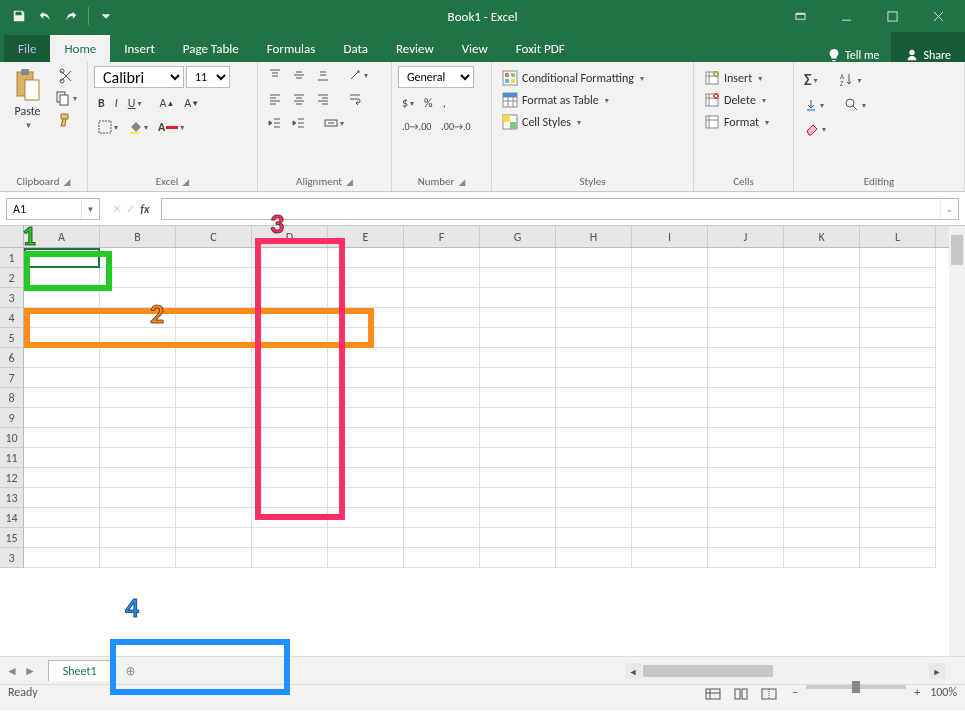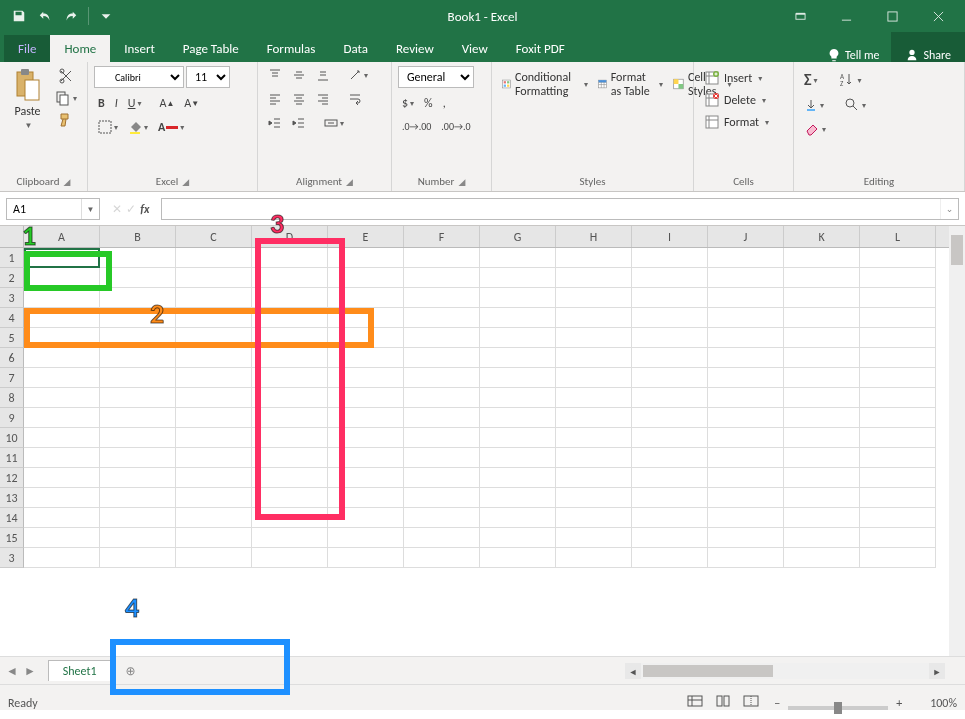--- a/index.html
+++ b/index.html
@@ -31,21 +31,21 @@
 .group-body { flex: 1; display: flex; padding: 4px 6px 0; gap: 2px; }
 .group-label { height: 18px; font-size: 11px; color: #666; text-align: center; display: flex; align-items:center; justify-content:center; gap:4px; padding-bottom:2px;}
 .group-label .dlg { font-size: 9px; color:#888;}
 .vstack { display: flex; flex-direction: column; gap: 2px; align-items:center;}
 .row { display: flex; gap: 2px; align-items: center; }
 .btn { padding: 2px 4px; display:flex; align-items:center; justify-content:center; color:#444;}
 .btn svg { fill:#555; }
 .dd { font-size: 8px; margin-left: 2px; color:#666;}
 .bigbtn { width: 44px; display:flex; flex-direction:column; align-items:center; gap:2px; padding:2px; }
 .bigbtn .lbl { font-size: 12px; color:#333; }
-select.font-name { width: 90px; height:22px; font-size:10px; border:1px solid #bbb; background:#fff; padding-left:16px;}
+select.font-name { width: 90px; height:22px; font-size:16px; border:1px solid #bbb; background:#fff; padding-left:4px;}
 select.font-size { width: 44px; height:22px; font-size:12px; border:1px solid #bbb; background:#fff; padding-left:4px;}
 .numfmt-sel { width:76px; height:22px; font-size:12px; border:1px solid #bbb; background:#fff; padding-left:4px;}
 .txtbtn { font-size:12px; color:#333; display:flex; align-items:center; gap:4px; padding:2px 4px;}
 .txtbtn svg { width:16px; height:16px; }
 
 
 .formulabar { height: 34px; display:flex; align-items:center; background:#fff; border-bottom:1px solid #c8c6c4; padding:4px 6px; gap:6px;}
 .namebox { width:94px; height:22px; border:1px solid #bbb; font-size:12px; padding-left:6px; display:flex; align-items:center; position:relative;}
 .namebox .dd-btn { position:absolute; right:0; top:0; width:18px; height:20px; border-left:1px solid #ddd; display:flex; align-items:center; justify-content:center;}
 .fx-btns { display:flex; gap:4px; align-items:center; color:#999; padding:0 6px; }
@@ -69,21 +69,21 @@
 .sheettabs { height:28px; background:#f3f2f1; border-top:1px solid #ddd; display:flex; align-items:center; padding:0 6px; position:relative;}
 .nav-arrows { display:flex; gap:6px; color:#888; padding-right:12px;}
 .sheet-tab { background:#fff; border:1px solid #bbb; border-bottom:none; padding:3px 14px; font-size:12px; color:#217346; position:relative; top:0;}
 .sheet-add { width:26px; height:22px; display:flex; align-items:center; justify-content:center; margin-left:6px; color:#888; border:1px solid transparent;}
 .hscroll { position:absolute; right:20px; width:320px; height:16px; top:6px; background:#f0f0f0;}
 .hscroll-track { position:relative; width:100%; height:100%; }
 .hscroll-btn { position:absolute; width:16px; height:16px; top:0; background:#e8e8e8; display:flex; align-items:center; justify-content:center; font-size:9px; color:#555;}
 .hscroll-thumb { position:absolute; left:18px; width:130px; top:2px; bottom:2px; background:#c8c6c4;}
 
 
-.statusbar { height:26px; background:#f3f2f1; border-top:1px solid #ddd; display:flex; align-items:flex-end; padding:0 8px; font-size:12px; color:#555;}
+.statusbar { height:26px; background:#f3f2f1; border-top:1px solid #ddd; display:flex; align-items:flex-start; padding:0 8px; font-size:12px; color:#555;}
 .statusbar .spacer { flex:1; }
 .view-btns { display:flex; gap:2px; }
 .view-btn { width:26px; height:18px; display:flex; align-items:center; justify-content:center;}
 .zoom-slider { width:100px; height:4px; background:#ccc; margin:0 8px; position:relative;}
 .zoom-slider .thumb { position:absolute; top:-4px; left:46px; width:8px; height:12px; background:#888;}
 
 
 .annot { position:absolute; pointer-events:none; }
 .annot-box { border-width:6px; border-style:solid; }
 .annot-label { position:absolute; font-size:28px; font-weight:900; -webkit-text-stroke: 1px rgba(0,0,0,0.6); }
@@ -359,21 +359,21 @@
           </div>
       </div>
     </div>
     <div class="group-label">
         <span>Number</span>
         <span class="dlg">◢</span>
       </div>
   </div>
 
   <div class="group" style="width:202px">
-    <div class="group-body" style="flex-direction:row; align-items:flex-start; padding-top:6px;">
+    <div class="group-body" style="flex-direction:column; align-items:flex-start; padding-top:6px;">
       <div class="txtbtn">
         <svg viewBox="0 0 16 16">
             <rect x="1" y="1" width="14" height="14" fill="#fff" stroke="#888"></rect>
             <rect x="3" y="3" width="4" height="4" fill="#e57373"></rect>
             <rect x="9" y="3" width="4" height="4" fill="#81c784"></rect>
             <rect x="3" y="9" width="4" height="4" fill="#64b5f6"></rect>
             <rect x="9" y="9" width="4" height="4" fill="#ffd54f"></rect>
           </svg>
         <span>Conditional Formatting</span>
           <span class="dd">▾</span>
@@ -809,21 +809,21 @@
           <path d="M8 1v10" stroke="#555" stroke-dasharray="1 1"></path>
         </svg>
       </div>
   </div>
   <div style="width:10px"></div>
   <span>−</span>
   <div class="zoom-slider">
       <div class="thumb"></div>
     </div>
   <span>+</span>
-  <span style="margin-left:28px">100%</span>
+  <span style="margin-left:10px">100%</span>
 </div>
 
 <div class="annot annot-box g1-border" style="left:24px; top:251px; width:88px; height:40px;"></div>
 <div class="annot annot-label g1-label" style="left:22px; top:218px;">1</div>
 
 <div class="annot annot-box o2-border" style="left:24px; top:308px; width:350px; height:40px;"></div>
 <div class="annot annot-label o2-label" style="left:150px; top:296px;">2</div>
 
 <div class="annot annot-box p3-border" style="left:255px; top:238px; width:90px; height:282px;"></div>
 <div class="annot annot-label p3-label" style="left:270px; top:206px;">3</div>

